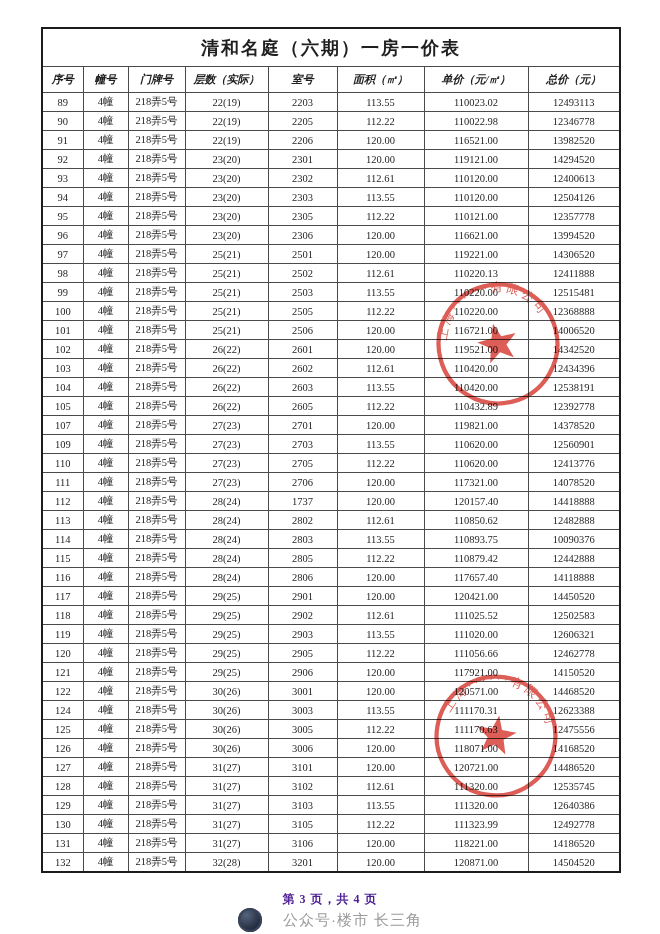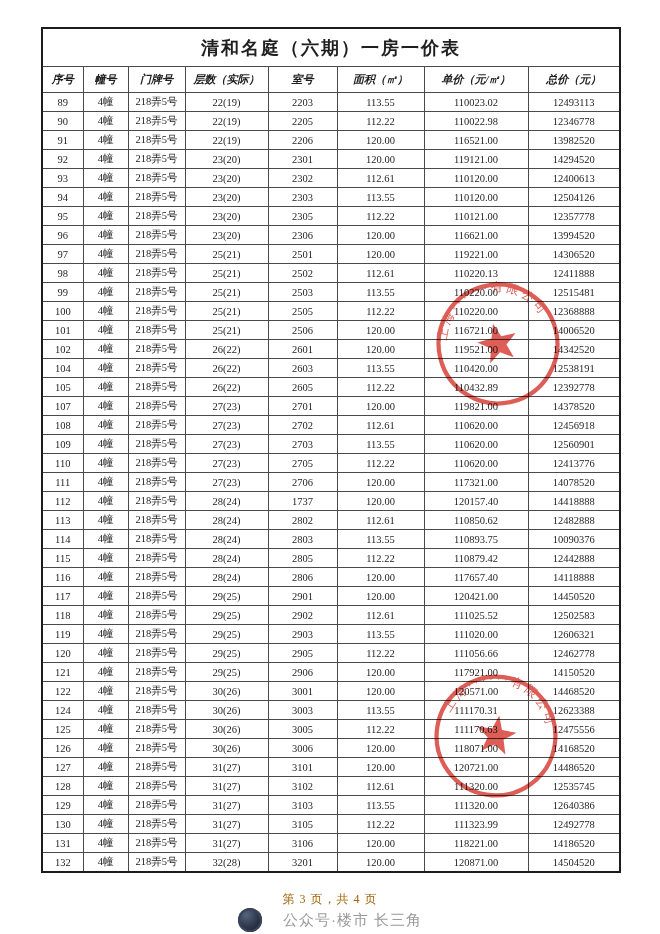--- a/index.html
+++ b/index.html
@@ -33,21 +33,21 @@
   .seal{
     position:absolute;width:132px;height:132px;
     mix-blend-mode:multiply;opacity:.8;pointer-events:none;
   }
   .seal-1{left:432px;top:278px;transform:rotate(-14deg);}
   .seal-2{left:430px;top:670px;transform:rotate(9deg);}
   .seal svg{width:100%;height:100%;}
 
   .footer{
     position:absolute;left:0;top:891px;width:660px;
-    text-align:center;font-size:12px;color:#a16207;letter-spacing:1px;
+    text-align:center;font-size:12px;color:#4c1d95;letter-spacing:1px;font-weight:bold;
   }
   .brand{
     position:absolute;left:0;top:908px;width:660px;
     display:flex;align-items:center;justify-content:center;gap:21px;
   }
   .brand-logo{
     width:24px;height:24px;border-radius:50%;
     background:radial-gradient(circle at 35% 30%, #55647d 0%, #2b3447 55%, #161c29 100%);
     box-shadow:inset 0 0 0 2px #39445a;
     display:inline-block;
@@ -223,20 +223,30 @@
           <td>102</td>
           <td>4幢</td>
           <td>218弄5号</td>
           <td>26(22)</td>
           <td>2601</td>
           <td>120.00</td>
           <td>119521.00</td>
           <td>14342520</td>
         </tr>
         <tr>
+          <td>103</td>
+          <td>4幢</td>
+          <td>218弄5号</td>
+          <td>26(22)</td>
+          <td>2602</td>
+          <td>112.61</td>
+          <td>110420.00</td>
+          <td>12434396</td>
+        </tr>
+        <tr>
           <td>104</td>
           <td>4幢</td>
           <td>218弄5号</td>
           <td>26(22)</td>
           <td>2603</td>
           <td>113.55</td>
           <td>110420.00</td>
           <td>12538191</td>
         </tr>
         <tr>
@@ -251,30 +261,20 @@
         </tr>
         <tr>
           <td>107</td>
           <td>4幢</td>
           <td>218弄5号</td>
           <td>27(23)</td>
           <td>2701</td>
           <td>120.00</td>
           <td>119821.00</td>
           <td>14378520</td>
-        </tr>
-        <tr>
-          <td>108</td>
-          <td>4幢</td>
-          <td>218弄5号</td>
-          <td>27(23)</td>
-          <td>2702</td>
-          <td>112.61</td>
-          <td>110620.00</td>
-          <td>12456918</td>
         </tr>
         <tr>
           <td>109</td>
           <td>4幢</td>
           <td>218弄5号</td>
           <td>27(23)</td>
           <td>2703</td>
           <td>113.55</td>
           <td>110620.00</td>
           <td>12560901</td>

